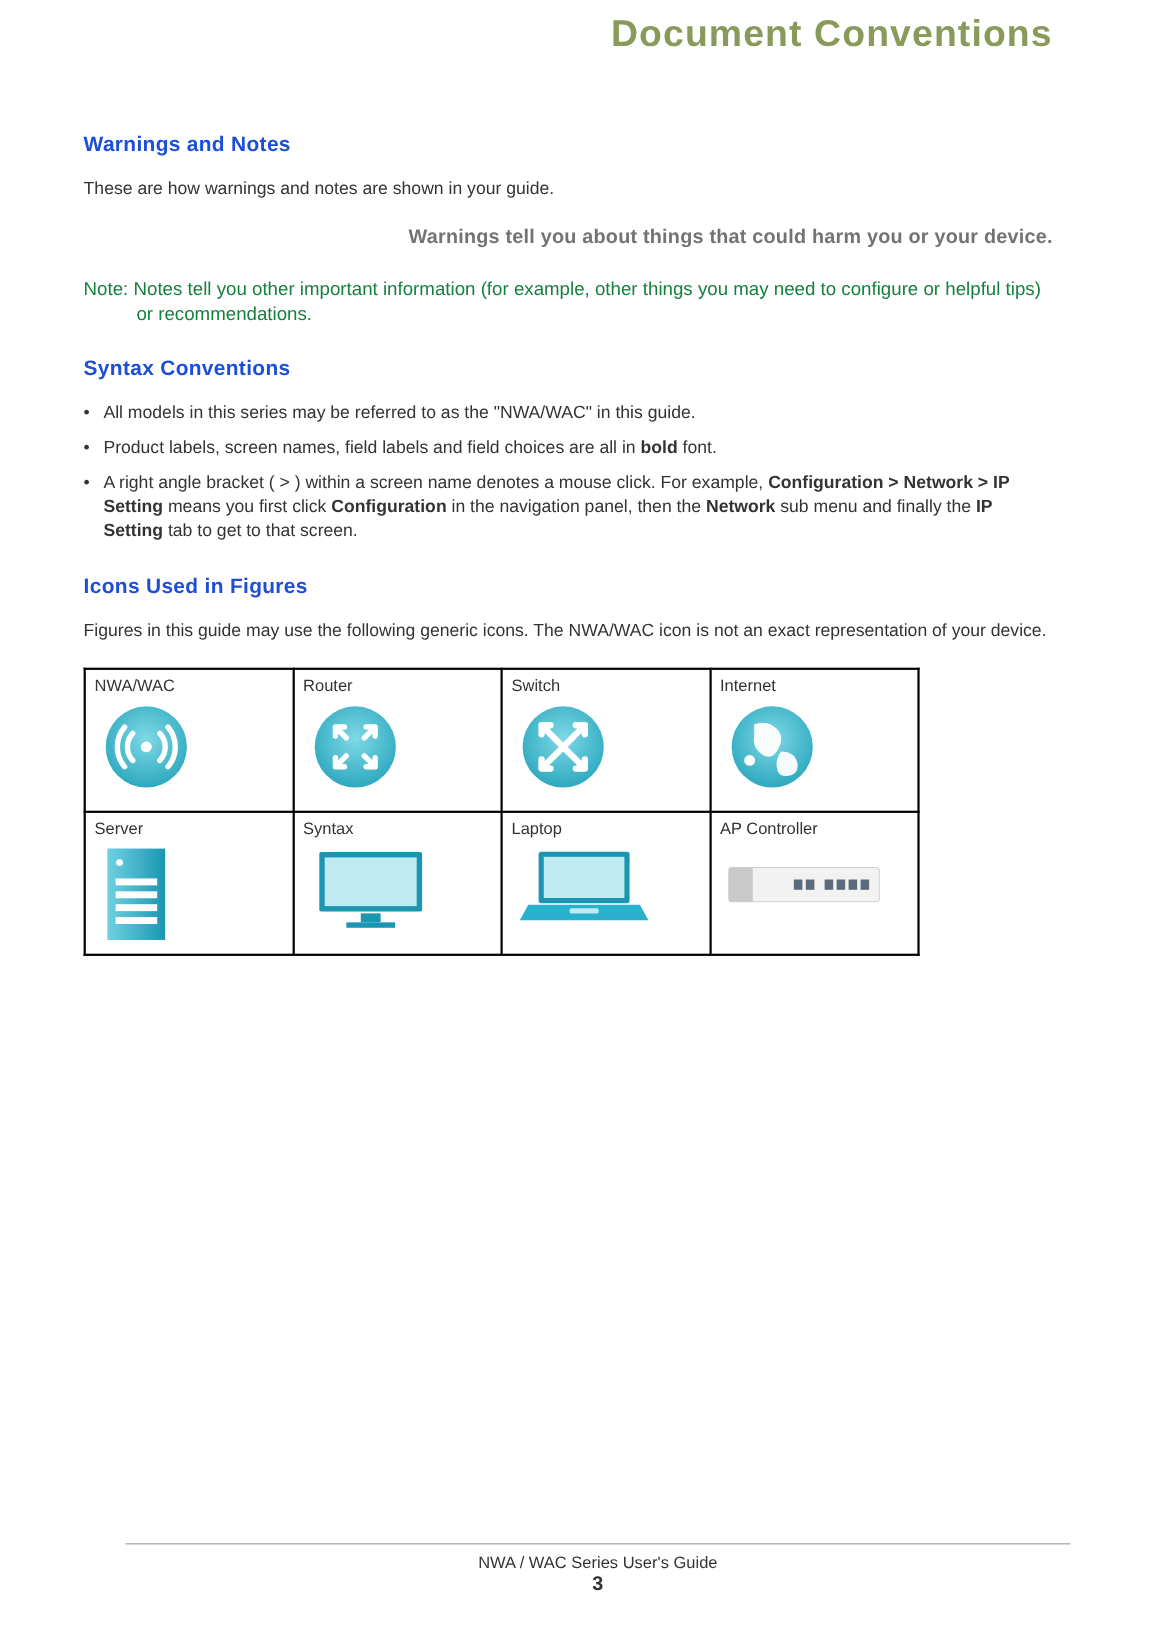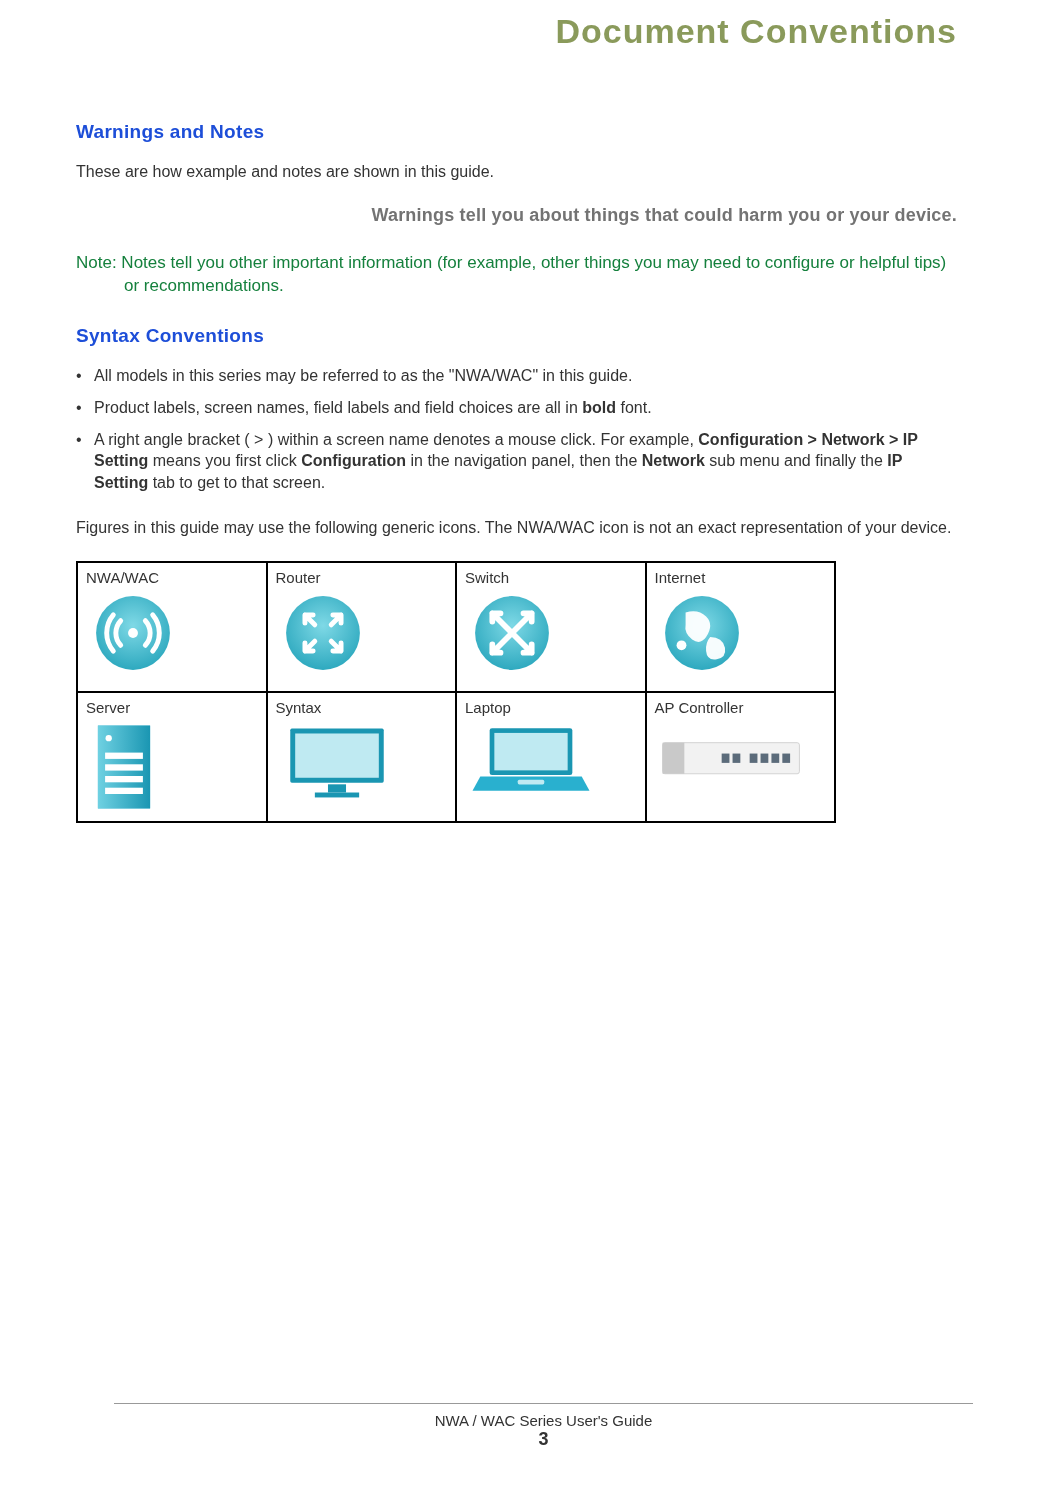--- a/index.html
+++ b/index.html
@@ -107,35 +107,36 @@
     }
     svg { display:block; }
   </style>
 </head>
 <body>
 
 <div class="page">
   <h1 class="title">Document Conventions</h1>
 
   <h2 class="h2">Warnings and Notes</h2>
-  <p class="body-text">These are how example and notes are shown in this guide.</p>
+  <p class="body-text">These are how warnings and notes are shown in your guide.</p>
   <p class="warning">Warnings tell you about things that could harm you or your device.</p>
   <p class="note">Note: Notes tell you other important information (for example, other things you may need to configure or helpful tips) or recommendations.</p>
 
   <h2 class="h2">Syntax Conventions</h2>
   <ul class="bullets">
     <li>All models in this series may be referred to as the "NWA/WAC" in this guide.</li>
     <li>
       <span>Product labels, screen names, field labels and field choices are all in </span><span class="bold">bold</span><span> font.</span>
     </li>
     <li>
       <span>A right angle bracket ( &gt; ) within a screen name denotes a mouse click. For example, </span><span class="bold">Configuration &gt; Network &gt; IP Setting</span><span> means you first click </span><span class="bold">Configuration</span><span> in the navigation panel, then the </span><span class="bold">Network</span><span> sub menu and finally the </span><span class="bold">IP Setting</span><span> tab to get to that screen.</span>
     </li>
   </ul>
 
+  <h2 class="h2 section-gap">Icons Used in Figures</h2>
   <p class="body-text">Figures in this guide may use the following generic icons. The NWA/WAC icon is not an exact representation of your device.</p>
 
   <table class="icon-table">
     <tbody>
         <tr>
       <td>
         <span class="cell-label">NWA/WAC</span>
         <div class="icon-wrap">
           <svg width="82" height="82" viewBox="0 0 100 100">
             <defs>

